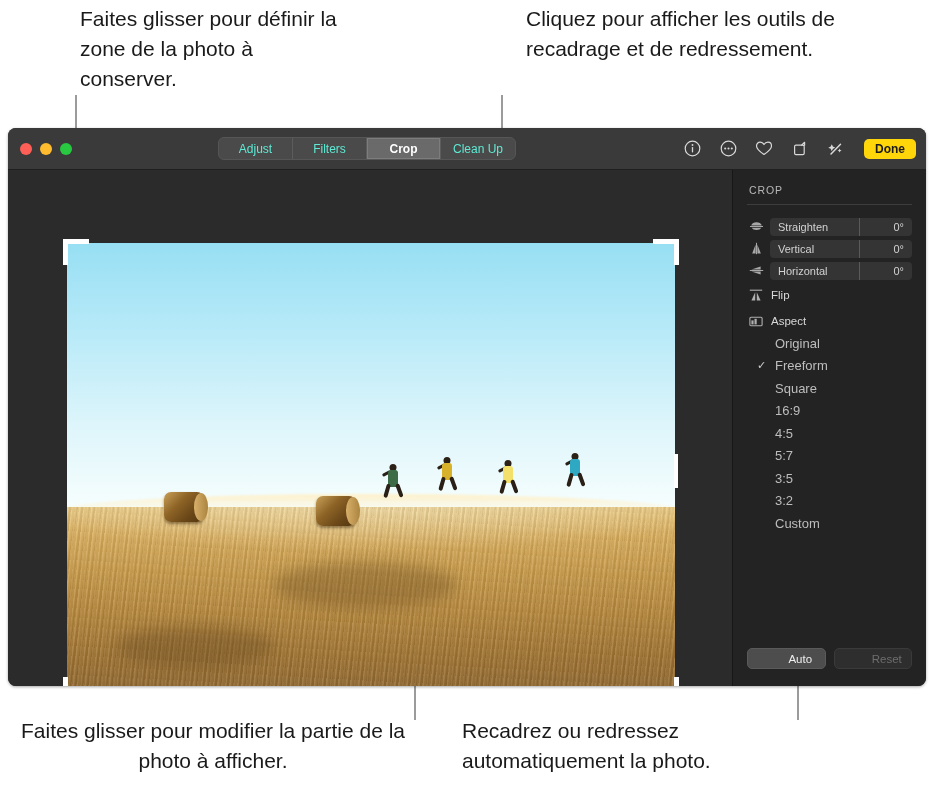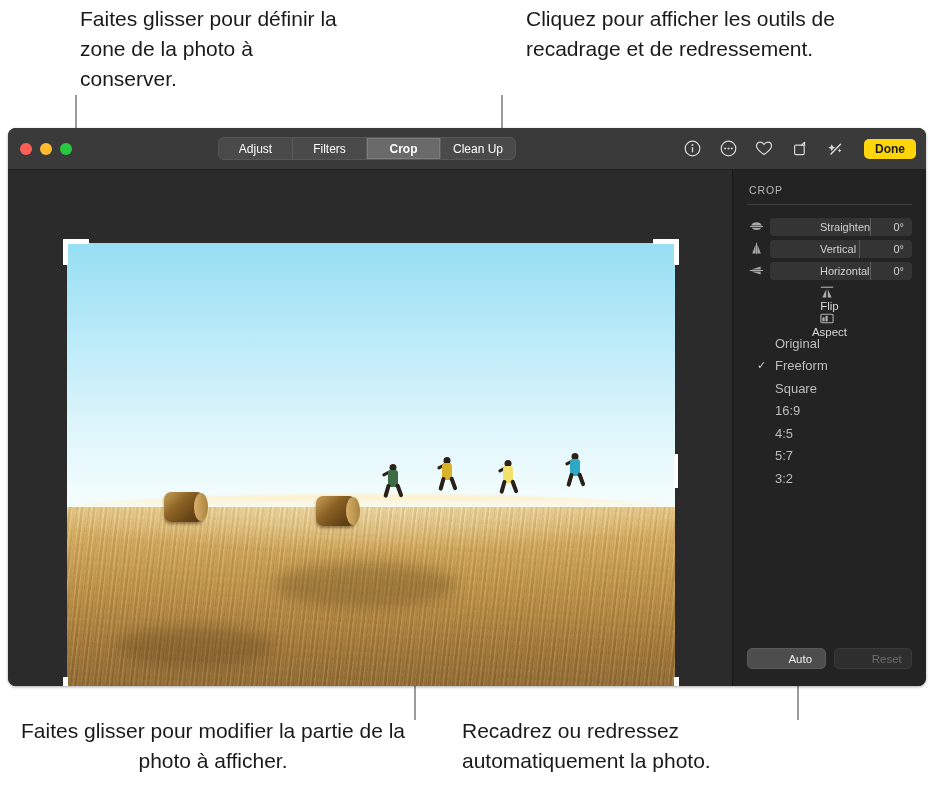--- a/index.html
+++ b/index.html
@@ -83,21 +83,21 @@
     height: 23px;
     overflow: hidden;
   }
   .seg-tab {
     display: flex;
     align-items: center;
     justify-content: center;
     min-width: 74px;
     padding: 0 12px;
     font-size: 12px;
-    color: #ffffff;
+    color: #5eead4;
     border-right: 1px solid #5d5d5d;
     cursor: default;
   }
   .seg-tab:last-child { border-right: none; }
   .seg-tab.selected {
     background: #6a6a6a;
     box-shadow: inset 0 0 0 1px #7d7d7d;
     font-weight: bold;
     color: #ffffff;
   }
@@ -294,21 +294,20 @@
     flex: 0 0 auto;
   }
   .slider-track {
     flex: 1;
     display: flex;
     align-items: center;
     height: 18px;
     background: #343434;
     border-radius: 4px;
     overflow: hidden;
-    padding-left: 42px;
   }
   .slider-label {
     font-size: 11px;
     color: #d2d2d2;
     padding-left: 8px;
     flex: 1;
   }
   .slider-sep { width: 1px; height: 18px; background: #5a5a5a; }
   .slider-value {
     width: 52px;
@@ -316,21 +315,20 @@
     padding-right: 8px;
     font-size: 11px;
     color: #d2d2d2;
   }
 
   .menu-row {
     display: flex;
     align-items: center;
     height: 22px;
     margin-top: 4px;
-    flex-direction: column;
   }
   .menu-icon {
     width: 18px; height: 16px;
     display: flex; align-items: center; justify-content: center;
     color: #b0b0b0;
     margin-right: 6px;
     flex: 0 0 auto;
   }
   .menu-label { font-size: 11.5px; color: #d8d8d8; }
 
@@ -593,21 +591,29 @@
         <div class="aspect-item">
           <span class="aspect-check"></span>
           <span class="aspect-label">4:5</span>
         </div>
         <div class="aspect-item">
           <span class="aspect-check"></span>
           <span class="aspect-label">5:7</span>
         </div>
         <div class="aspect-item">
           <span class="aspect-check"></span>
+          <span class="aspect-label">3:5</span>
+        </div>
+        <div class="aspect-item">
+          <span class="aspect-check"></span>
           <span class="aspect-label">3:2</span>
+        </div>
+        <div class="aspect-item">
+          <span class="aspect-check"></span>
+          <span class="aspect-label">Custom</span>
         </div>
       </div>
 
       <div id="sidebar-buttons">
         <div class="side-button enabled">Auto</div>
         <div class="side-button disabled">Reset</div>
       </div>
     </div>
 
   </div>

